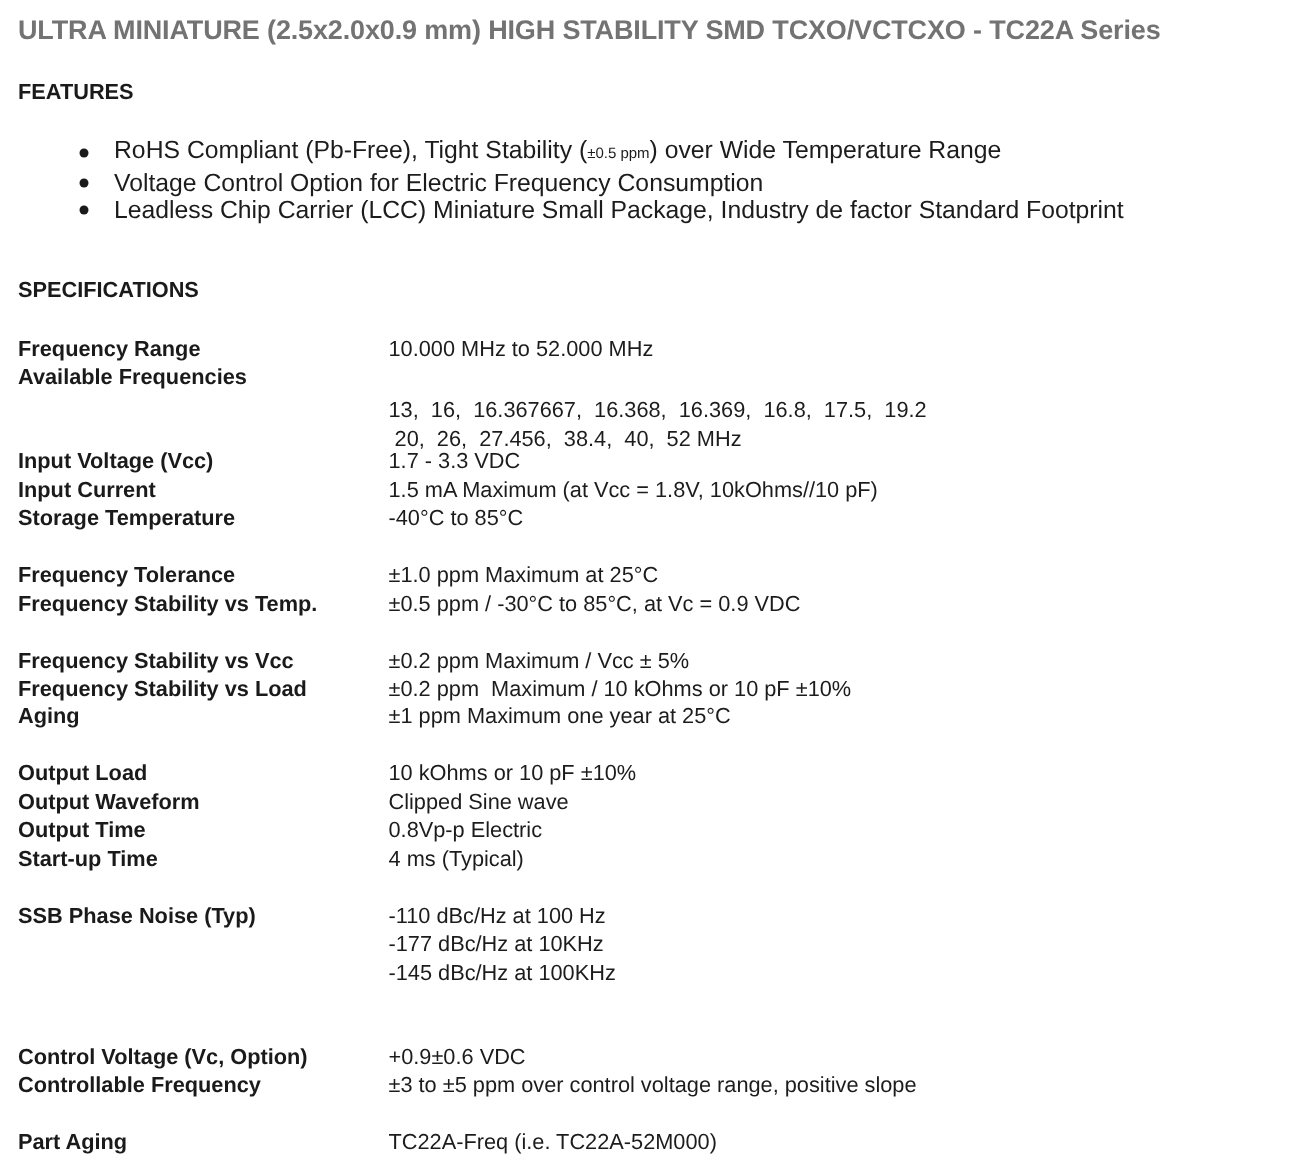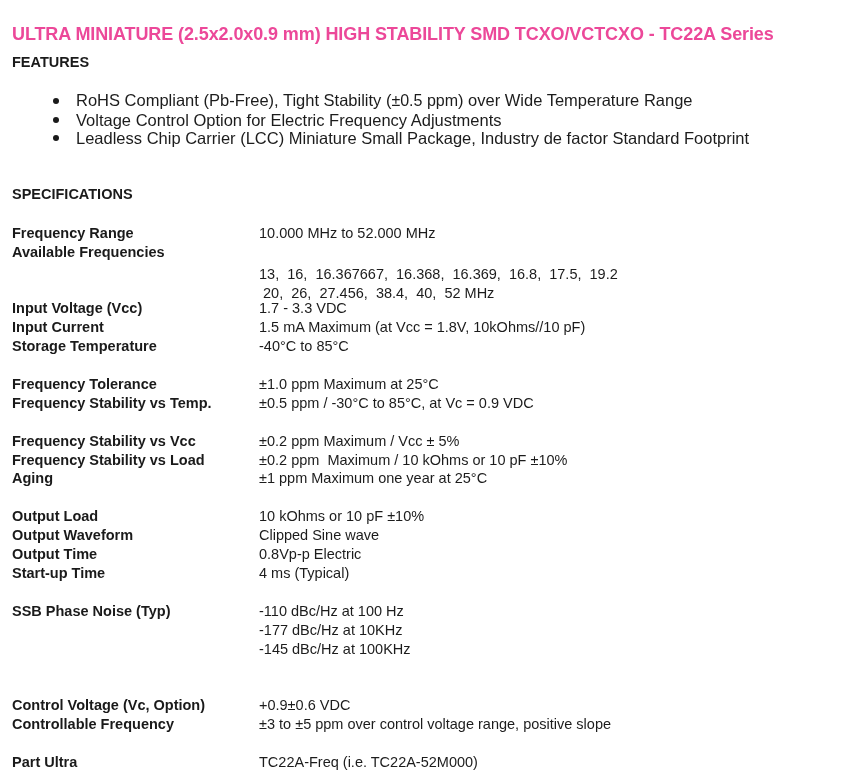--- a/index.html
+++ b/index.html
@@ -15,23 +15,22 @@
       font-family: "Liberation Sans", sans-serif;
       color: #1c1c1c;
     }
     .title {
       position: absolute;
       left: 12px;
       top: 10px;
       font-size: 18px;
       font-weight: bold;
       letter-spacing: -0.1px;
-      color: #ec4899;
+      color: #737373;
       white-space: nowrap;
-      margin-top: 14px;
     }
     .section-heading {
       position: absolute;
       left: 12px;
       font-size: 14.5px;
       font-weight: bold;
       color: #1a1a1a;
     }
     .features-list {
       position: absolute;
@@ -74,37 +73,37 @@
       color: #1a1a1a;
       text-align: right;
     }
     .spec-value {
       position: absolute;
       left: 247px;
       top: 0;
       color: #1c1c1c;
     }
     .spec-value .line { display: block; }
-    .small { font-size: 16px; }
+    .small { font-size: 10px; }
   </style>
 </head>
 <body>
 
 <div class="title">ULTRA MINIATURE (2.5x2.0x0.9 mm) HIGH STABILITY SMD TCXO/VCTCXO - TC22A Series</div>
 
 <div class="section-heading" style="top:54px;">FEATURES</div>
 
 <ul class="features-list">
   <li>
     <span class="bullet"></span>
     <span><span>RoHS Compliant (Pb-Free), Tight Stability (</span><span class="small">±0.5 ppm</span><span>) over Wide Temperature Range</span></span>
   </li>
   <li>
     <span class="bullet"></span>
-    <span>Voltage Control Option for Electric Frequency Adjustments</span>
+    <span>Voltage Control Option for Electric Frequency Consumption</span>
   </li>
   <li>
     <span class="bullet"></span>
     <span>Leadless Chip Carrier (LCC) Miniature Small Package, Industry de factor Standard Footprint</span>
   </li>
 </ul>
 
 <div class="section-heading" style="top:186px;">SPECIFICATIONS</div>
 
 <div class="spec-row" style="top:224px;">
@@ -209,17 +208,17 @@
     </span>
 </div>
 <div class="spec-row" style="top:715px;">
   <span class="spec-label">Controllable Frequency</span>
   <span class="spec-value">
       <span class="line">±3 to ±5 ppm over control voltage range, positive slope</span>
     </span>
 </div>
 
 <div class="spec-row" style="top:753px;">
-  <span class="spec-label">Part Ultra</span>
+  <span class="spec-label">Part Aging</span>
   <span class="spec-value">
       <span class="line">TC22A-Freq (i.e. TC22A-52M000)</span>
     </span>
 </div>
 
 </body></html>

